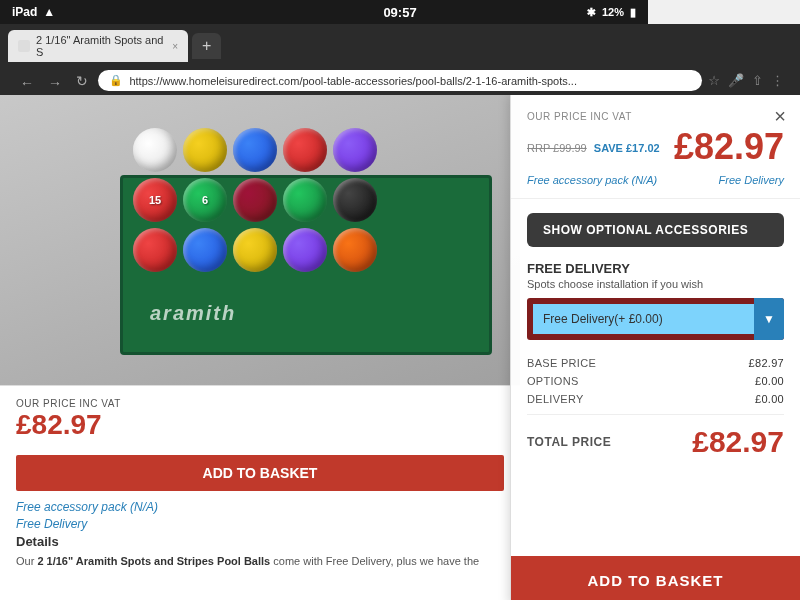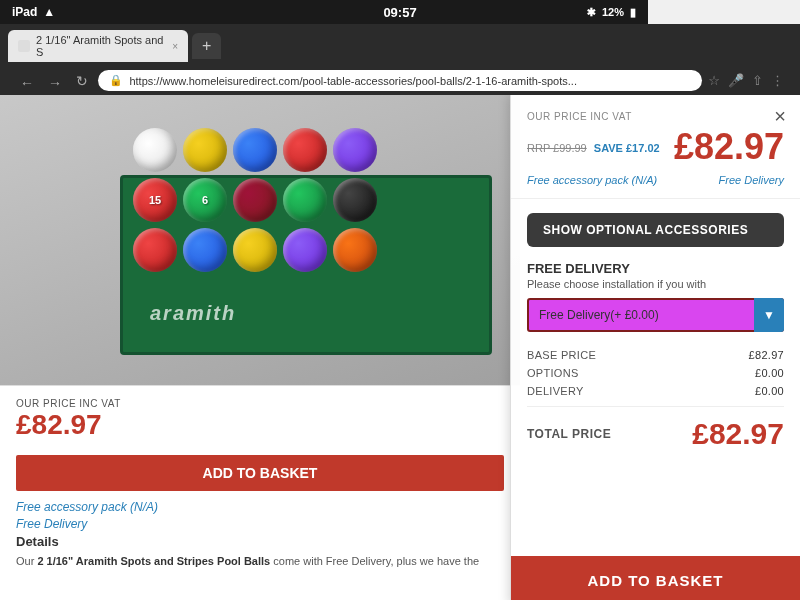--- a/index.html
+++ b/index.html
@@ -284,24 +284,24 @@
     }
 
     .delivery-select-wrapper {
       position: relative;
       margin-bottom: 14px;
     }
     .delivery-select {
       width: 100%;
       padding: 8px 30px 8px 10px;
       font-size: 12px;
-      border: 2px solid #7f1d1d;
+      border: 6px solid #7f1d1d;
       border-radius: 3px;
       appearance: none;
-      background: #d946ef;
+      background: #7dd3fc;
       color: #333;
     }
     .select-arrow {
       position: absolute;
       right: 0;
       top: 0;
       bottom: 0;
       width: 30px;
       background: #2980b9;
       border-radius: 0 3px 3px 0;
@@ -468,21 +468,21 @@
       <div class="free-row">
         <span class="free-link">Free accessory pack (N/A)</span>
         <span class="free-link">Free Delivery</span>
       </div>
     </div>
 
     <div class="panel-body">
       <button class="show-accessories-btn">SHOW OPTIONAL ACCESSORIES</button>
 
       <div class="free-delivery-heading">FREE DELIVERY</div>
-      <div class="free-delivery-sub">Please choose installation if you with</div>
+      <div class="free-delivery-sub">Spots choose installation if you wish</div>
 
       <div class="delivery-select-wrapper">
         <select class="delivery-select">
           <option>Free Delivery(+ £0.00)</option>
         </select>
         <div class="select-arrow">▼</div>
       </div>
 
       <div class="price-breakdown">
         <div class="price-row">

